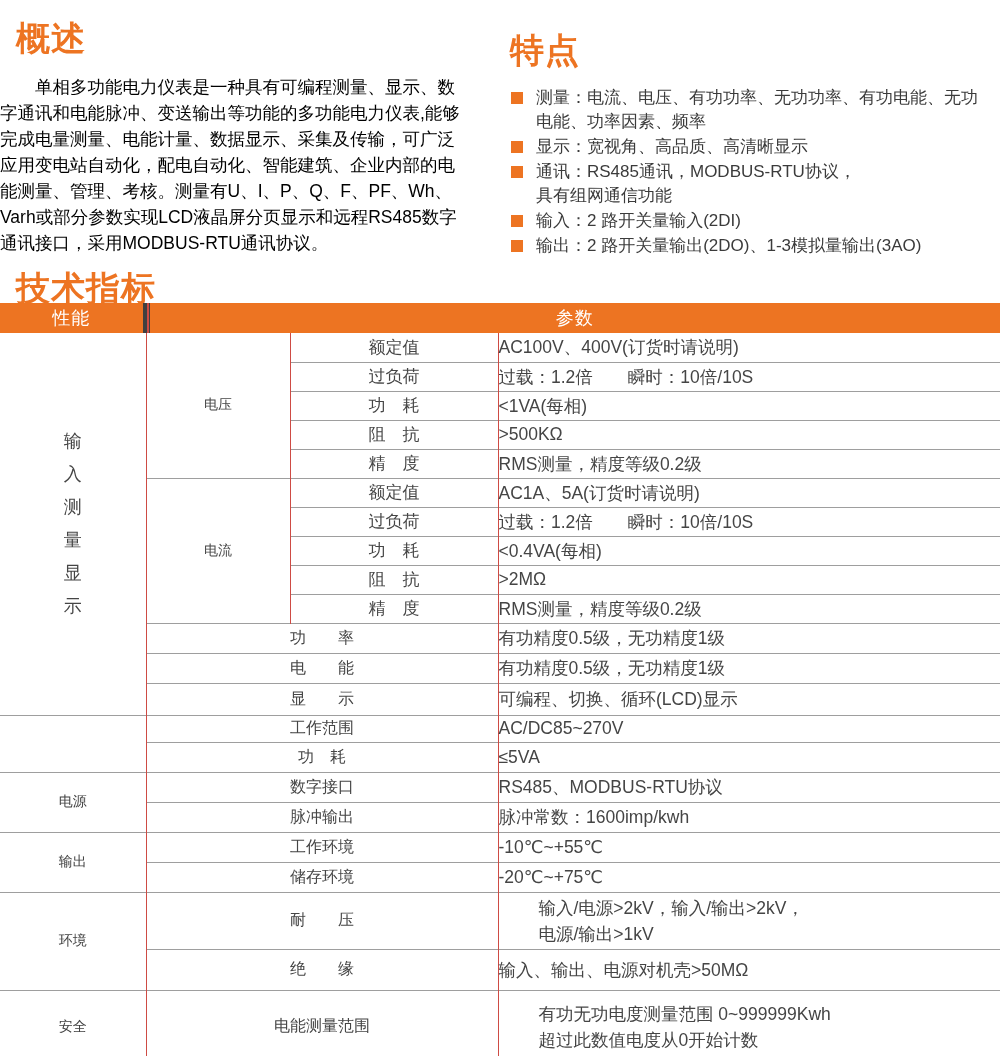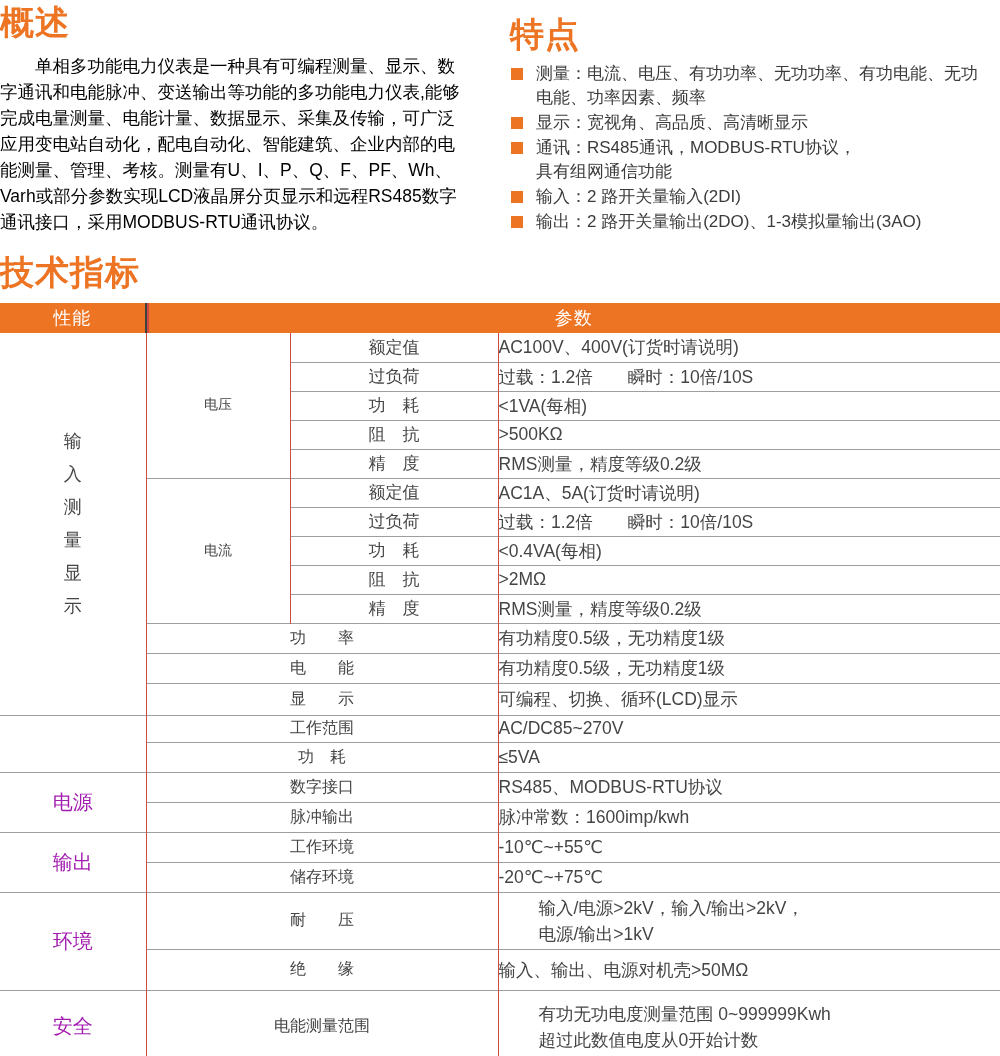--- a/index.html
+++ b/index.html
@@ -5,21 +5,21 @@
   * { box-sizing: border-box; }
   html,body { margin:0; padding:0; }
   body {
     width:1000px; height:1056px; background:#ffffff;
     font-family:"Liberation Sans","DejaVu Sans",sans-serif;
     color:#3c3c3c;
   }
   .page { position:relative; width:1000px; height:1056px; overflow:hidden; background:#fff; }
 
   h1.sec {
-    margin:0; color:#ed7422; font-size:34px; line-height:40px;
+    margin:16px; color:#ed7422; font-size:34px; line-height:40px;
     font-weight:600; letter-spacing:1px;
   }
 
   
   .overview { position:absolute; left:0; top:2px; width:480px; }
   .overview .body {
     margin:11px 0 0 0; font-size:17.5px; line-height:26px;
     color:#000000; white-space:pre-line;
   }
 
@@ -38,31 +38,31 @@
     position:absolute; left:0; top:303px; width:1000px;
     border-collapse:collapse; table-layout:fixed;
     border-bottom:2px solid #e2675f;
   }
   table.spec td, table.spec th { padding:0; vertical-align:middle; font-weight:normal; }
 
   tr.head th {
     background:#ed7422; color:#ffffff; font-size:18px; text-align:center;
     font-weight:500; letter-spacing:1px;
   }
-  th.perf { border-right:3px solid #404040; }
+  th.perf { border-right:7px solid #404040; }
 
   .h29{height:29px} .h30{height:30px} .h27{height:27px}
   .h32{height:32px} .h57{height:57px} .h41{height:41px} .h58{height:74px}
 
   td.vlabel {
     text-align:center; font-size:18px; line-height:33px; letter-spacing:0;
     white-space:pre-line; border-right:1px solid #ce4b44; color:#454545;
   }
   td.gcell {
-    text-align:center; font-size:20px; border-right:1px solid #ce4b44; color:#a21caf;
+    text-align:center; font-size:14px; border-right:1px solid #ce4b44; color:#404040;
   }
   td.sub {
     text-align:center; font-size:14px; border-right:1px solid #ce4b44; color:#454545;
   }
   td.pname {
     text-align:center; font-size:17px; border-right:1px solid #ce4b44; color:#454545;
   }
   td.mlabel {
     text-align:center; font-size:16px; border-right:1px solid #ce4b44; color:#454545;
   }

